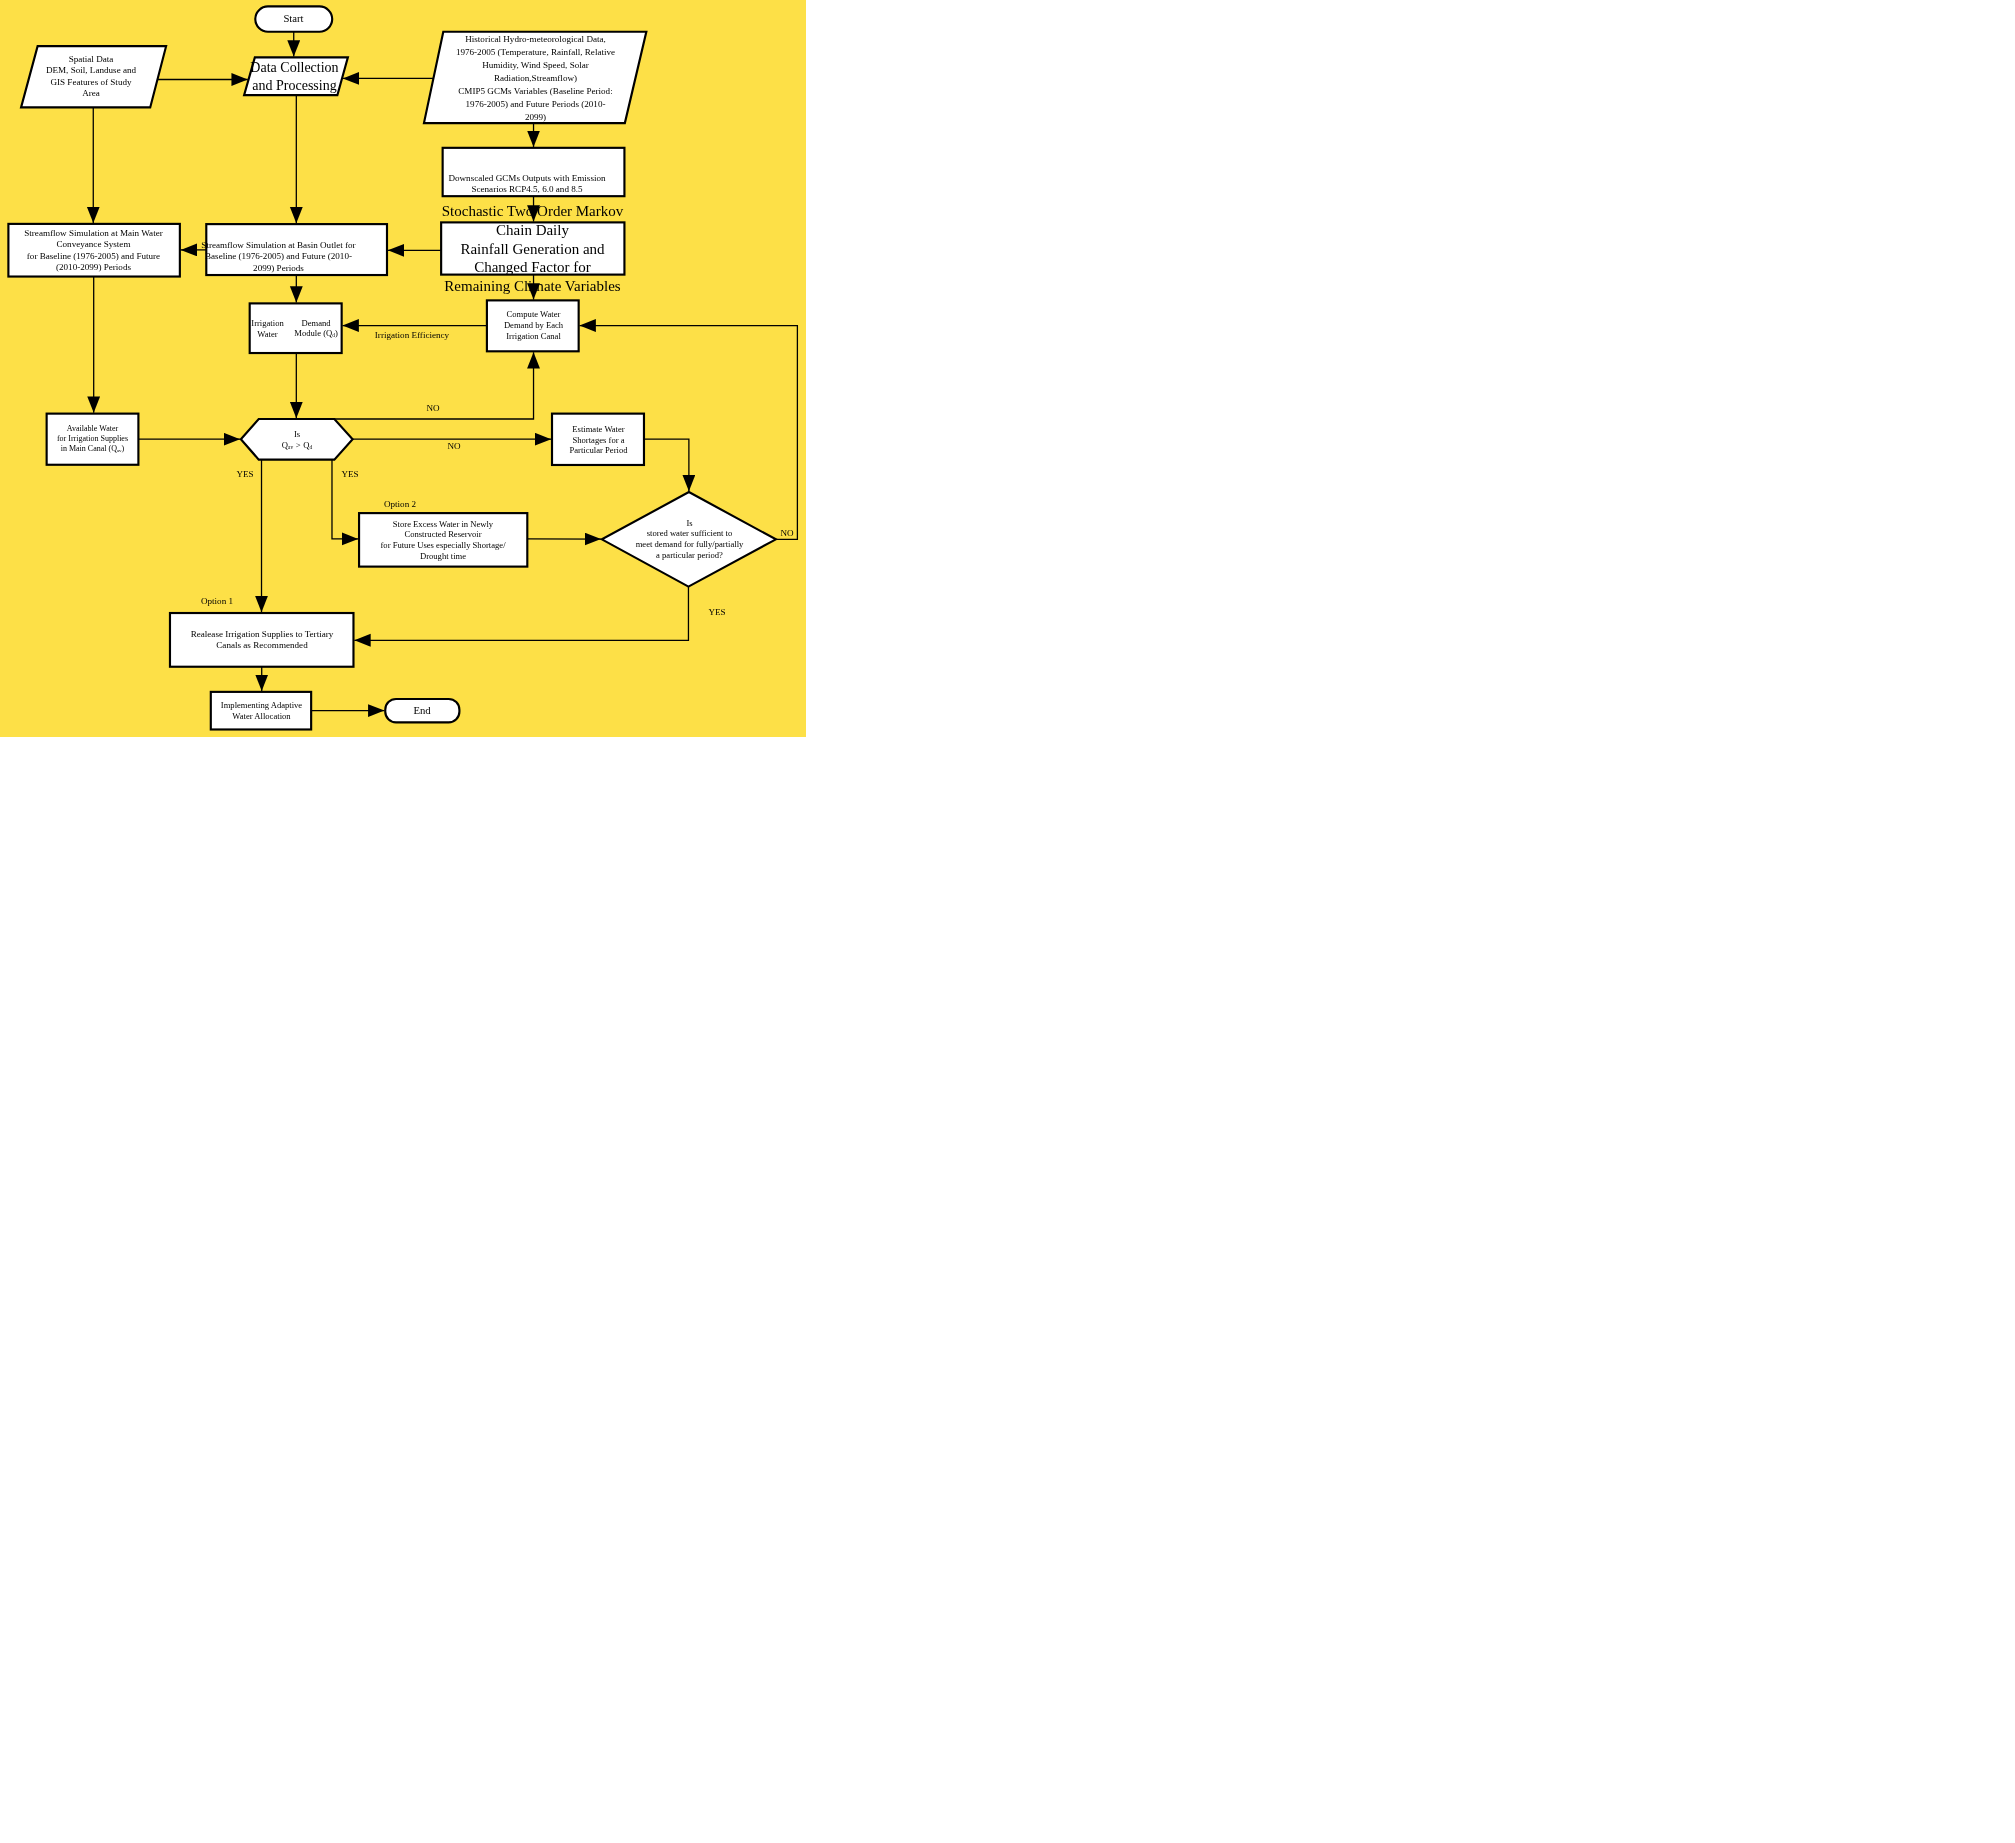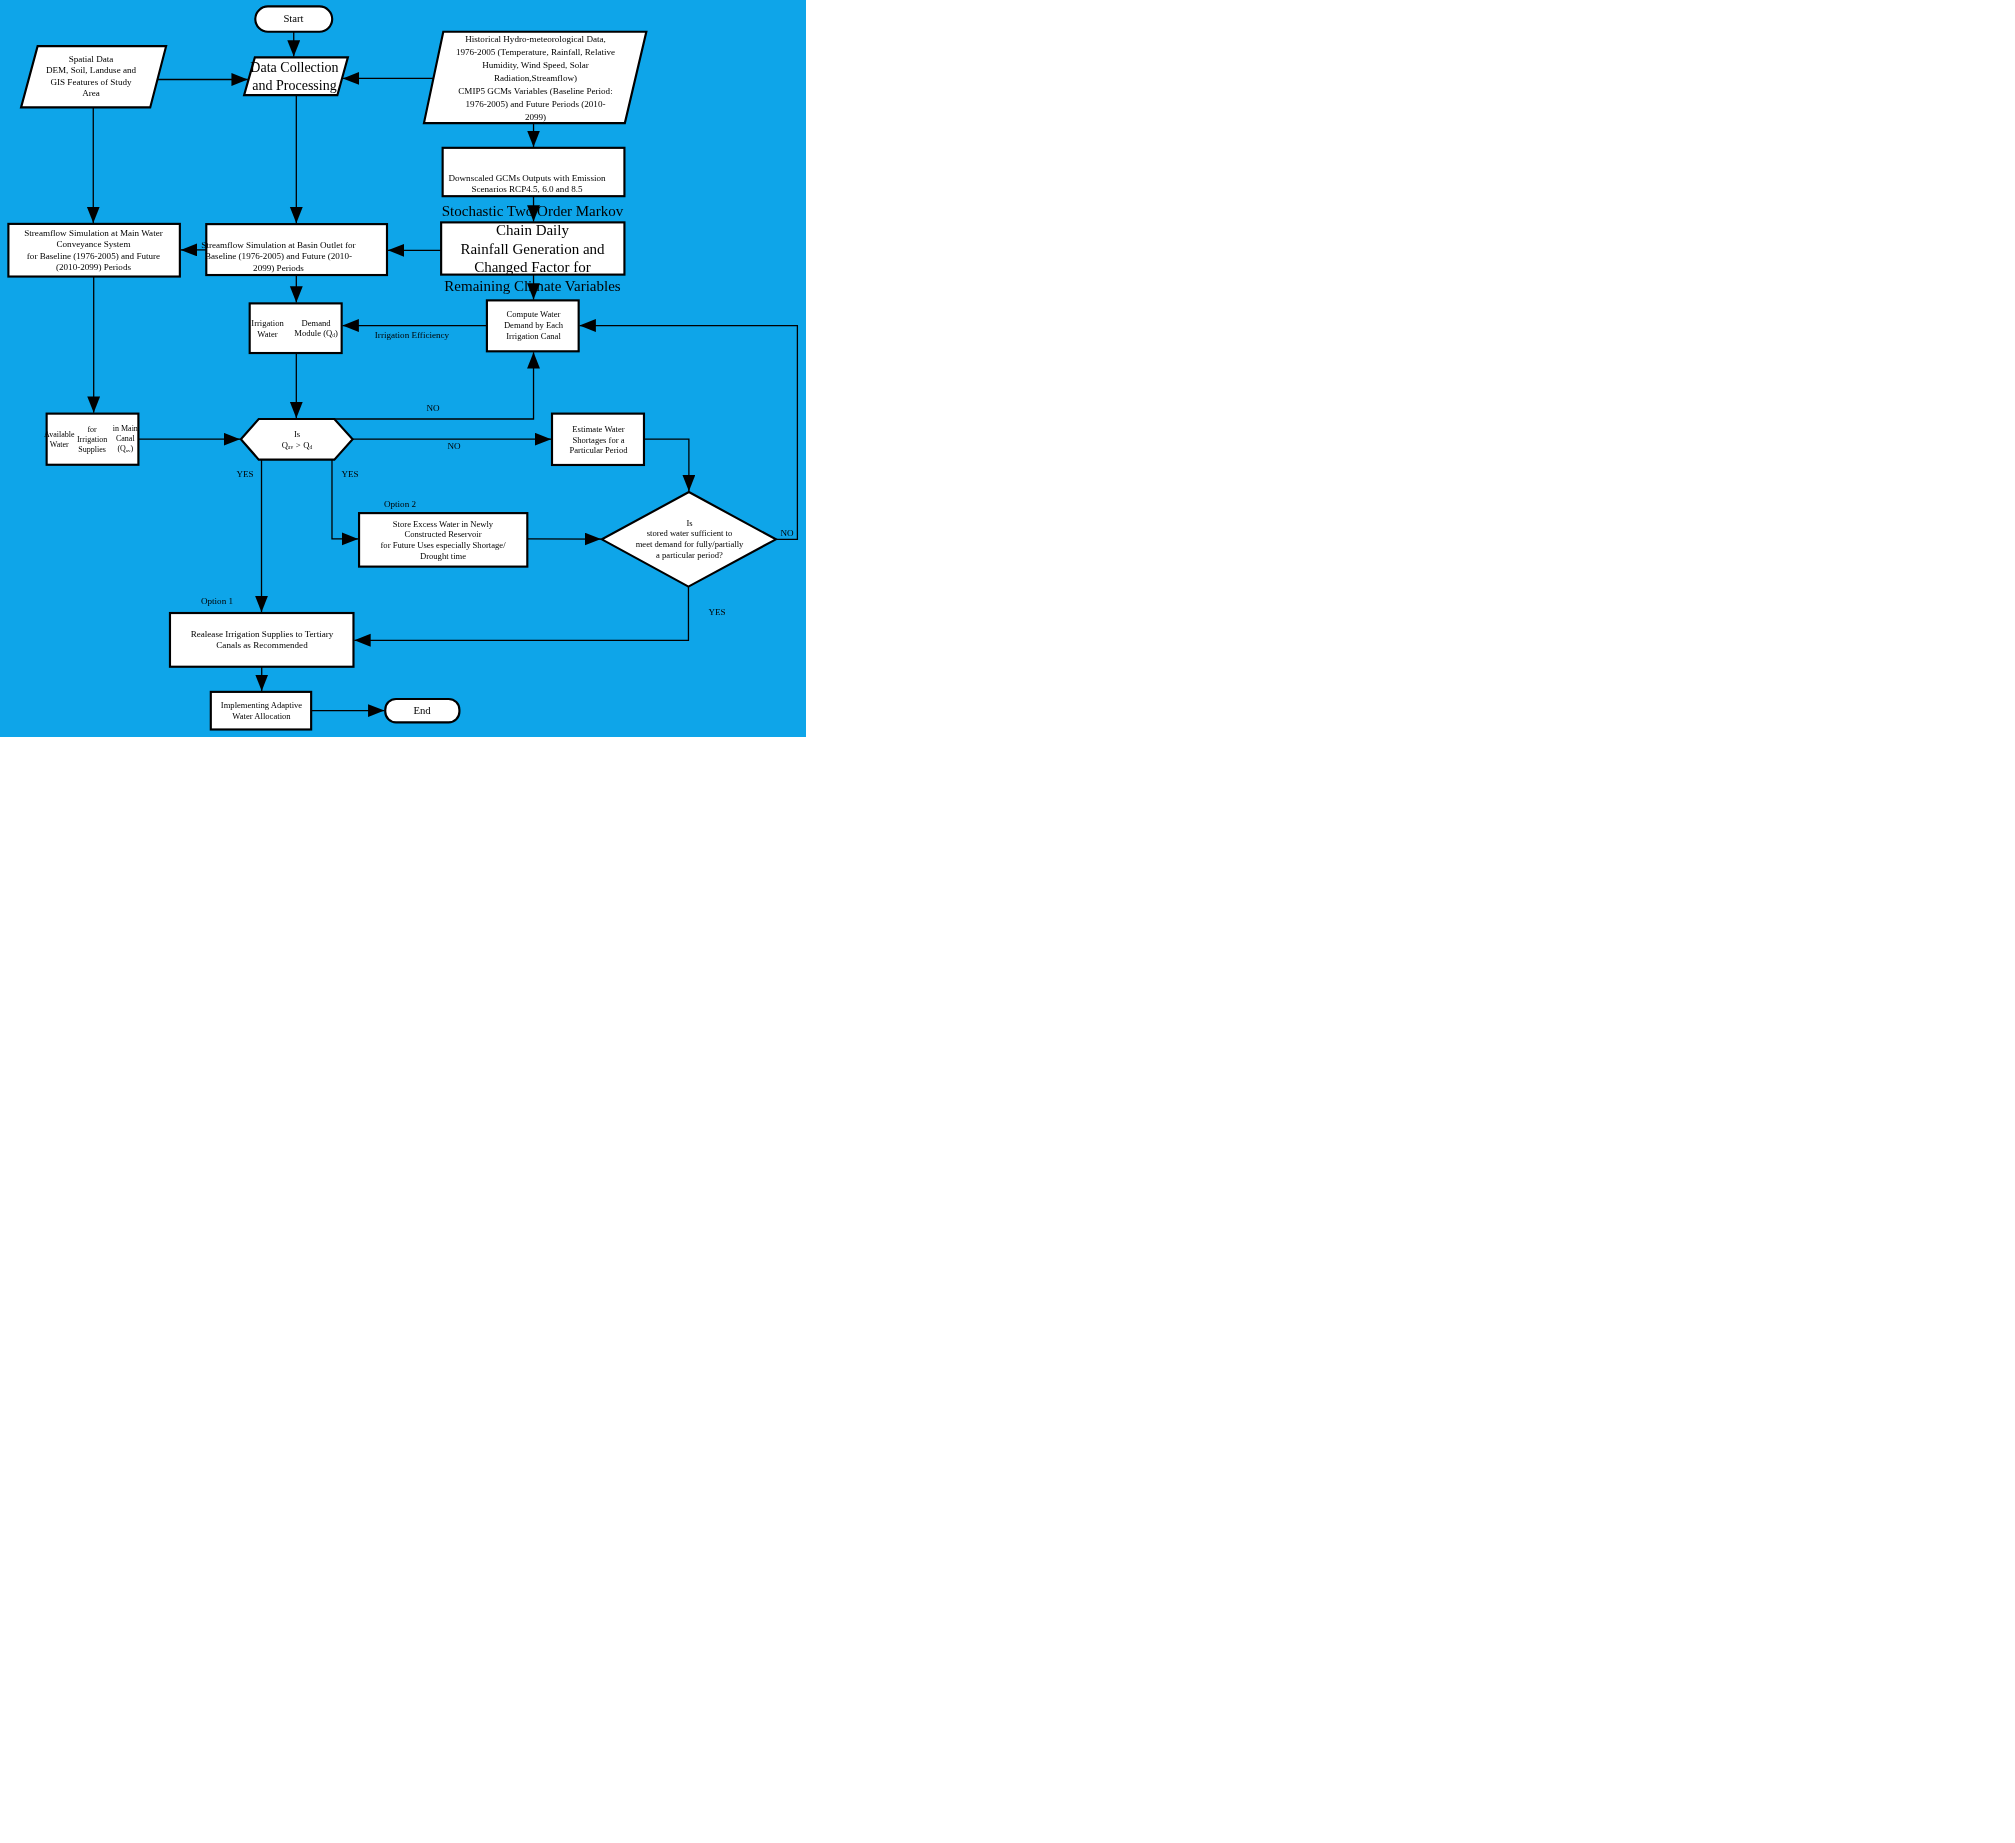--- a/index.html
+++ b/index.html
@@ -1,19 +1,19 @@
 <!DOCTYPE html>
 <html style="font-size:8.6px"><head>
 <meta charset="utf-8">
 <style>
   html,body{margin:0;padding:0;background:#ffffff;}
   .page{
     position:relative;
     width:806px;height:737px;
-    background:#0ea5e9;
+    background:#fde047;
     font-family:"Liberation Serif","DejaVu Serif",serif;
     color:#000;
     overflow:hidden;
   }
   #svg-layer{position:absolute;left:0;top:0;width:806px;height:737px;}
   .lbl{
     position:absolute;
     display:flex;align-items:center;justify-content:center;
     text-align:center;
     white-space:pre-line;
@@ -32,21 +32,21 @@
   .l-start{left:255px;top:6.4px;width:77px;height:25px;font-size:10.7px;}
   .l-spatial{left:24px;top:47px;width:134px;height:59px;font-size:9.1px;}
   .l-dc{left:246px;top:58px;width:97px;height:37px;font-size:14px;}
   .l-hist{left:428px;top:33px;width:215px;height:90px;font-size:9.1px;line-height:13px;}
   .l-down{left:443px;top:148px;width:168px;height:48px;font-size:9.1px;margin-top:12px;}
   .l-stoch{left:441px;top:223px;width:183px;height:52px;font-size:15px;}
   .l-basin{left:188px;top:224px;width:181px;height:66px;font-size:9.1px;}
   .l-main{left:8px;top:224px;width:171px;height:53px;font-size:9.1px;}
   .l-irr{left:247px;top:304px;width:97px;height:49px;font-size:8.6px;flex-direction:row;}
   .l-comp{left:485px;top:300px;width:97px;height:51px;font-size:8.6px;}
-  .l-avail{left:44px;top:414px;width:97px;height:51px;font-size:8px;flex-direction:row;align-items:center;}
+  .l-avail{left:44px;top:414px;width:97px;height:51px;font-size:8px;flex-direction:column;align-items:center;}
   .l-hex{left:241px;top:420px;width:112px;height:40px;font-size:8.6px;flex-direction:column;}
   .l-est{left:550px;top:414px;width:97px;height:52px;font-size:8.6px;}
   .l-opt2{left:359px;top:513px;width:168px;height:54px;font-size:8.6px;border-radius:14px;}
   .l-diam{left:610px;top:507px;width:159px;height:64px;font-size:8.6px;}
   .l-opt1{left:170px;top:613px;width:184px;height:54px;font-size:9.1px;}
   .l-impl{left:211px;top:692px;width:101px;height:38px;font-size:8.6px;}
   .l-end{left:385px;top:699px;width:74px;height:24px;font-size:10.7px;}
   
   .e-eff{left:412px;top:330px;}
   .e-no-top{left:433px;top:403px;}

